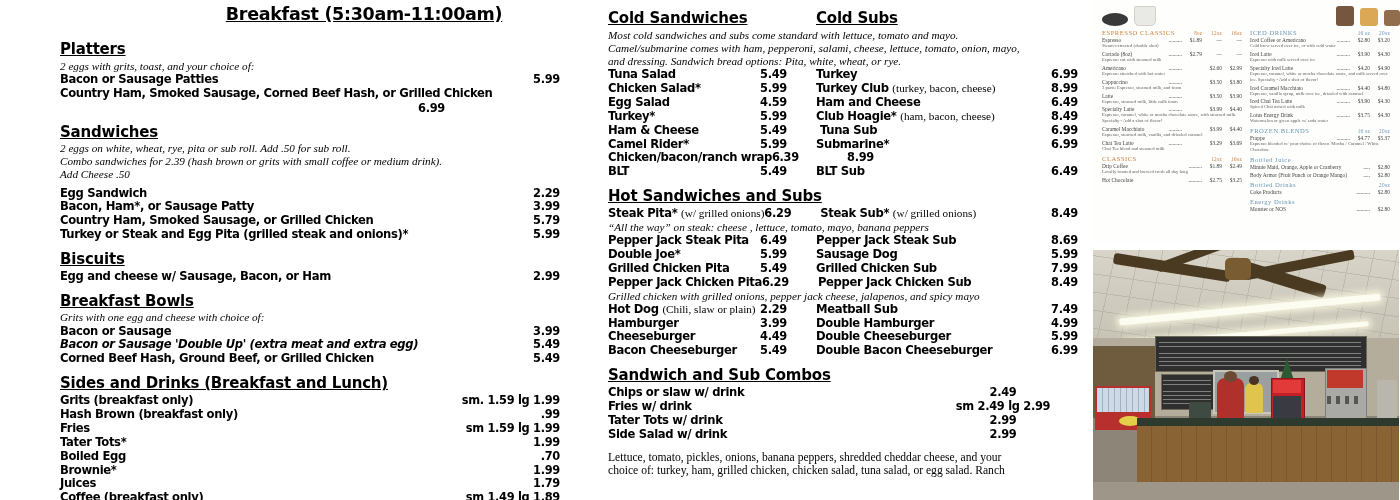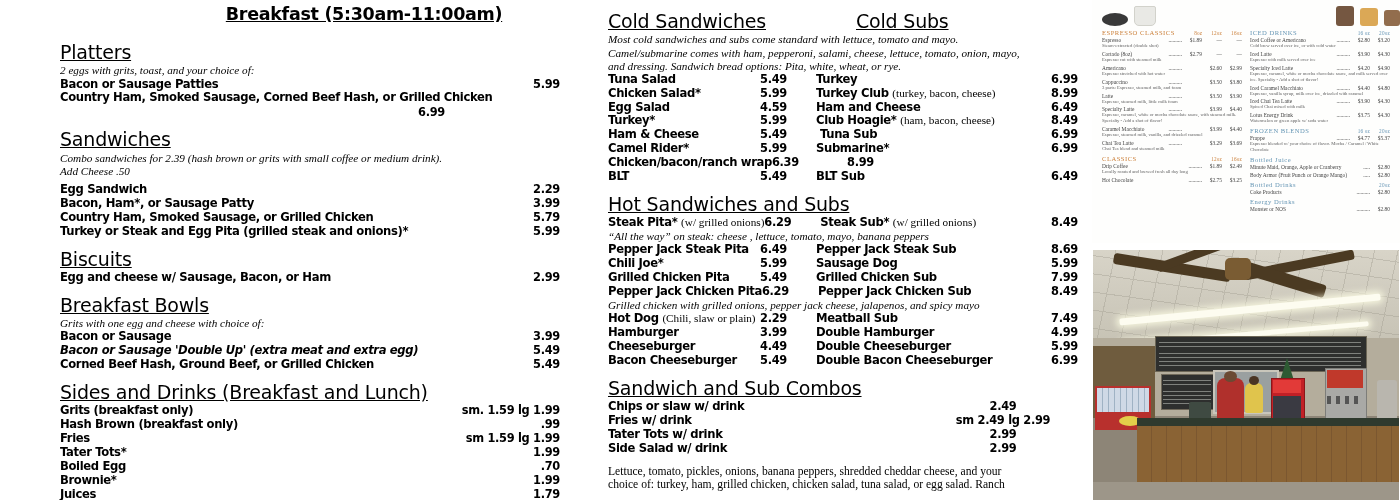--- a/index.html
+++ b/index.html
@@ -6,21 +6,21 @@
   html,body{margin:0;padding:0;}
   body{
     width:1400px;height:500px;overflow:hidden;background:#ffffff;
     font-family:"Liberation Serif",serif;color:#000;
   }
   .page{position:relative;width:1400px;height:500px;}
 
   
   .sec-head{
     font-family:"DejaVu Sans",sans-serif;
-    font-weight:normal;font-size:19px;
+    font-weight:bold;font-size:15px;
     text-decoration:underline;letter-spacing:-.2px;
     margin:0 0 1px 0;line-height:1.18;
   }
   .note{
     font-family:"Liberation Serif",serif;
     font-style:italic;font-size:11.2px;line-height:1.17;margin:0;
   }
   .row{
     display:flex;align-items:baseline;line-height:1.2;
   }
@@ -58,21 +58,21 @@
     font-family:"DejaVu Sans",sans-serif;font-weight:bold;font-size:11.4px;
     width:385px;text-align:right;letter-spacing:-.3px;
   }
 
   
   #middle-column{
     position:absolute;left:608px;top:10px;width:470px;
   }
   .two-head{display:flex;}
   .two-head .h-left{flex:0 0 208px;}
-  .two-head .h-right{flex:1 1 auto;margin-left:40px;}
+  .two-head .h-right{flex:1 1 auto;}
   .dual{display:flex;align-items:baseline;line-height:1.2;}
   .dual .c1{flex:0 0 152px;}
   .dual .p1{flex:0 0 56px;text-align:left;}
   .dual .c2{flex:1 1 auto;}
   .dual .p2{flex:0 0 46px;text-align:right;}
   .combo .cname{flex:1 1 auto;}
   .combo .cprice{flex:0 0 150px;text-align:center;}
 
   
   #right-panel{position:absolute;left:1092px;top:0;width:308px;height:500px;}
@@ -186,20 +186,21 @@
       <div class="row">
         <span class="iname">Country Ham, Smoked Sausage, Corned Beef Hash, or Grilled Chicken</span>
       </div>
       <div class="indent-price">6.99</div>
     </div>
 
     <div class="spacer"></div>
 
     <div>
       <div class="sec-head">Sandwiches</div>
+      <div class="note">2 eggs on white, wheat, rye, pita or sub roll.  Add  .50 for sub roll.</div>
       <div class="note">Combo sandwiches for 2.39 (hash brown or grits with small coffee or medium drink).</div>
       <div class="note">Add Cheese .50</div>
       <div class="spacer-sm"></div>
       <div class="row">
         <span class="iname">Egg Sandwich</span>
         <span class="fill"></span>
         <span class="price lp">2.29</span>
       </div>
       <div class="row">
         <span class="iname">Bacon, Ham*, or Sausage Patty</span>
@@ -377,21 +378,21 @@
         <span class="price p2">8.49</span>
       </div>
       <div class="note">“All the way” on steak: cheese , lettuce, tomato, mayo, banana peppers</div>
       <div class="dual">
         <span class="iname c1">Pepper Jack Steak Pita</span>
         <span class="price p1">6.49</span>
         <span class="iname c2">Pepper Jack Steak Sub</span>
         <span class="price p2">8.69</span>
       </div>
       <div class="dual">
-        <span class="iname c1">Chili Joe*</span>
+        <span class="iname c1">Double Joe*</span>
         <span class="price p1">5.99</span>
         <span class="iname c2">Sausage Dog</span>
         <span class="price p2">5.99</span>
       </div>
       <div class="dual">
         <span class="iname c1">Grilled Chicken Pita</span>
         <span class="price p1">5.49</span>
         <span class="iname c2">Grilled Chicken Sub</span>
         <span class="price p2">7.99</span>
       </div>

